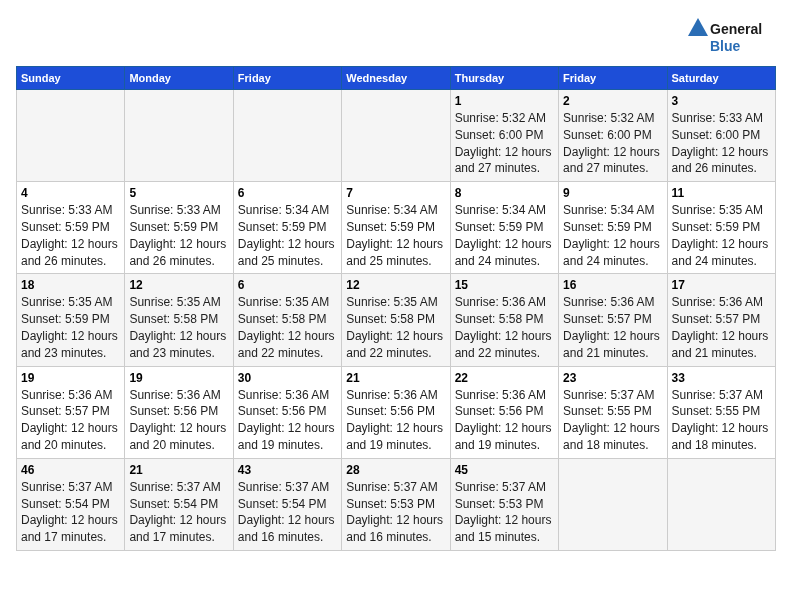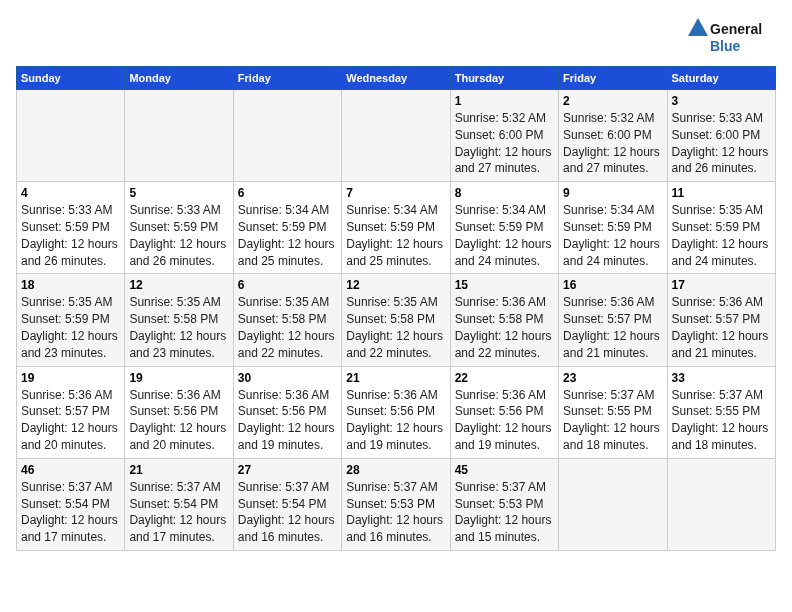--- a/index.html
+++ b/index.html
@@ -215,21 +215,21 @@
       <tr>
         <td>
           <span class="day-num">46</span>
           <div class="day-info">Sunrise: 5:37 AM<br>Sunset: 5:54 PM<br>Daylight: 12 hours<br>and 17 minutes.</div>
         </td>
         <td>
           <span class="day-num">21</span>
           <div class="day-info">Sunrise: 5:37 AM<br>Sunset: 5:54 PM<br>Daylight: 12 hours<br>and 17 minutes.</div>
         </td>
         <td>
-          <span class="day-num">27</span>
+          <span class="day-num">43</span>
           <div class="day-info">Sunrise: 5:37 AM<br>Sunset: 5:54 PM<br>Daylight: 12 hours<br>and 16 minutes.</div>
         </td>
         <td>
           <span class="day-num">28</span>
           <div class="day-info">Sunrise: 5:37 AM<br>Sunset: 5:53 PM<br>Daylight: 12 hours<br>and 16 minutes.</div>
         </td>
         <td>
           <span class="day-num">45</span>
           <div class="day-info">Sunrise: 5:37 AM<br>Sunset: 5:53 PM<br>Daylight: 12 hours<br>and 15 minutes.</div>
         </td>

